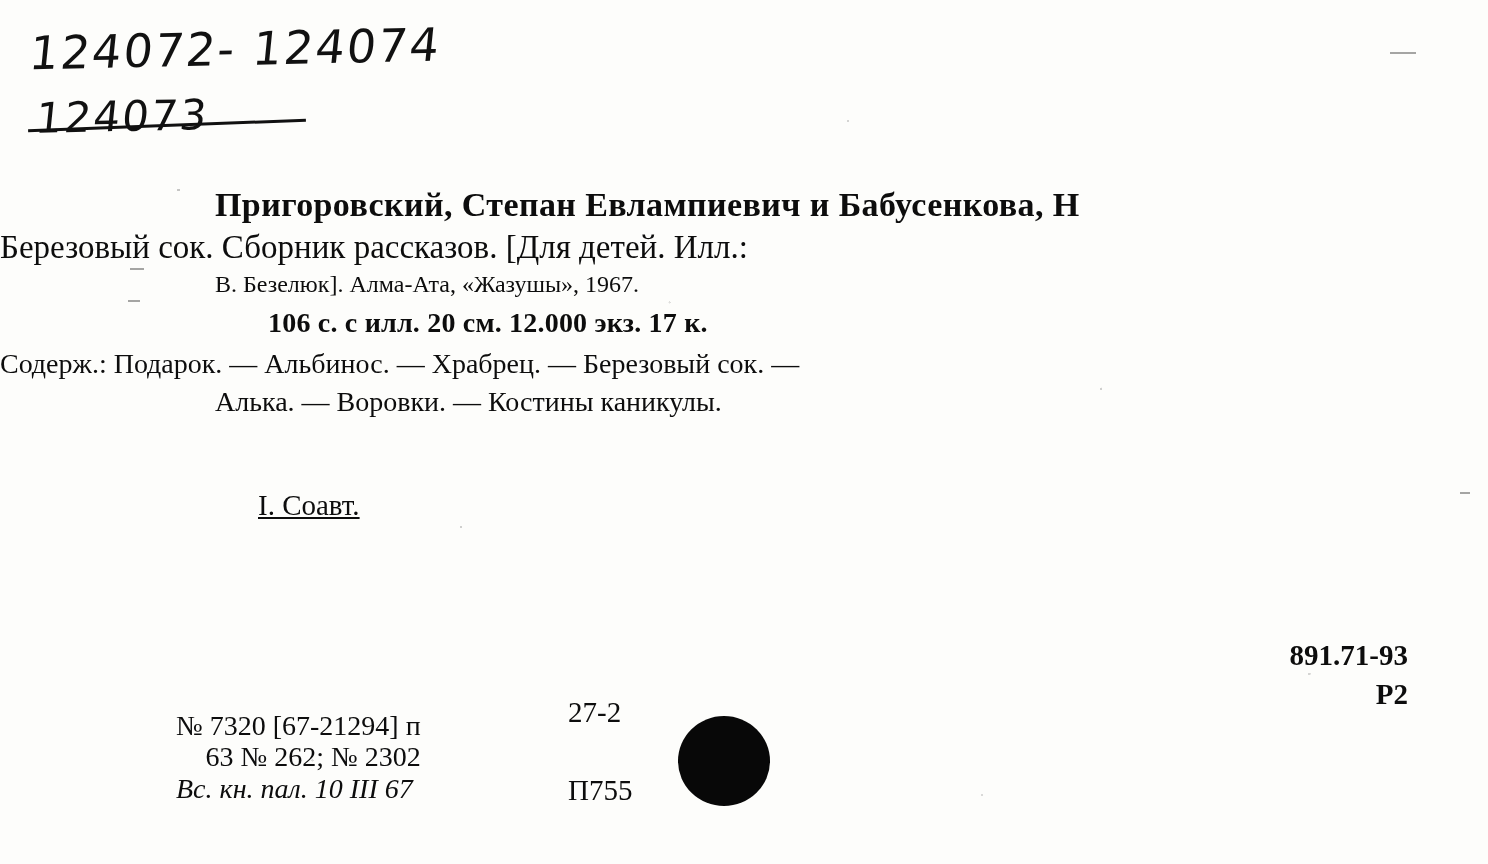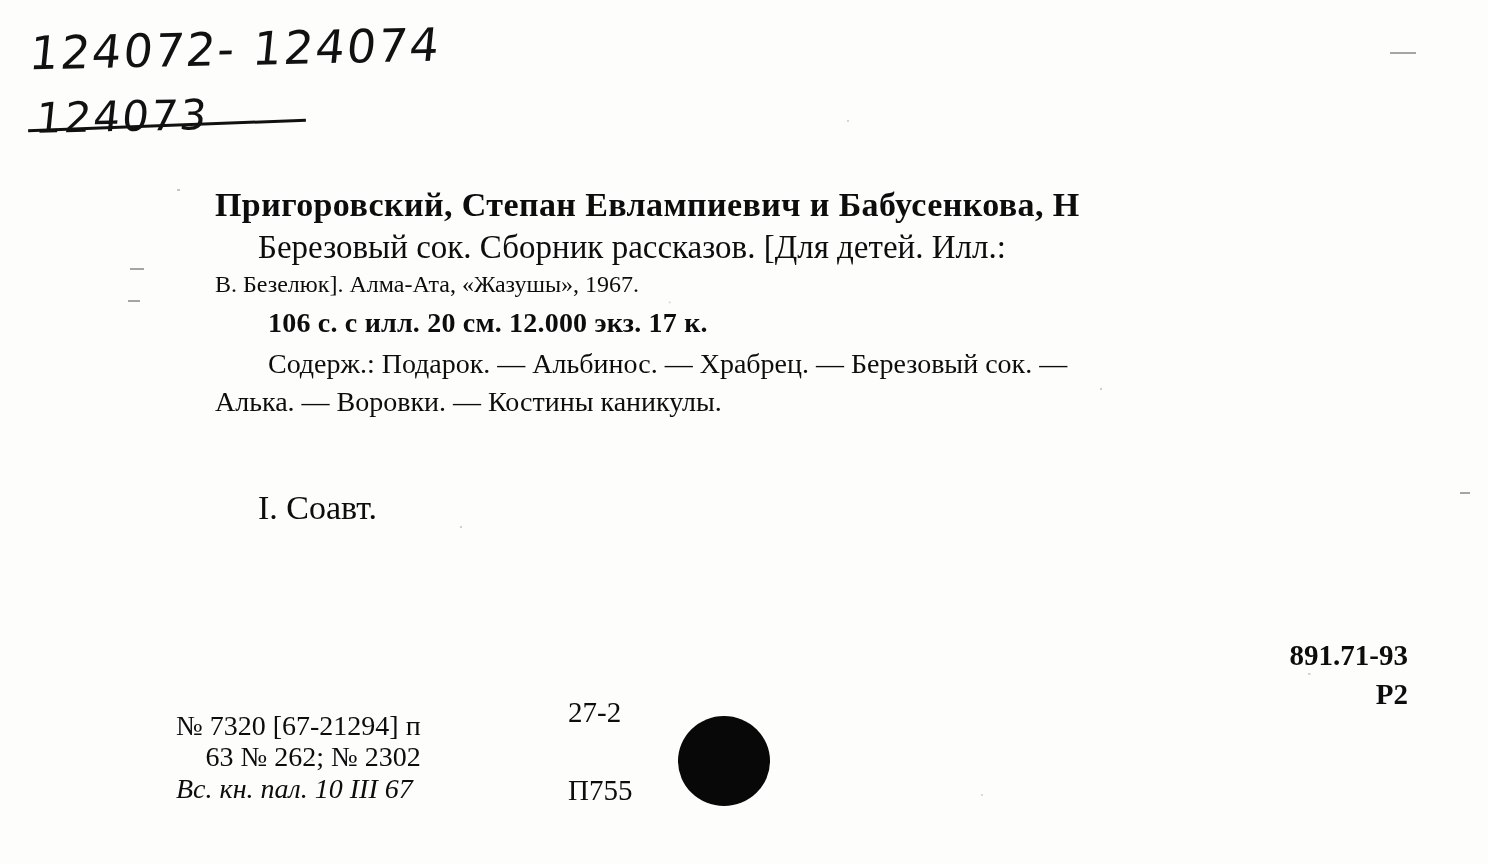--- a/index.html
+++ b/index.html
@@ -73,50 +73,49 @@
     white-space: nowrap;
     line-height: 1.12;
   }
   #author-line {
     margin-left: 215px;
     font-weight: bold;
     font-size: 34px;
     letter-spacing: 0.4px;
   }
   #title-line-1 {
-    margin-left: 258px;
     font-size: 33px;
     margin-top: 5px;
   }
   #title-line-2 {
     margin-left: 215px;
     font-size: 24px;
     margin-top: 5px;
   }
   #collation-line {
     margin-left: 268px;
     font-size: 28px;
     margin-top: 9px;
     letter-spacing: 0.2px;
     font-weight: bold;
   }
   #contents-line-1 {
-    margin-left: 268px;
     font-size: 28px;
     margin-top: 10px;
   }
   #contents-line-2 {
     margin-left: 215px;
     font-size: 28px;
     margin-top: 6px;
   }
   #tracing-line {
     margin-left: 258px;
-    font-size: 34px;
+    font-size: 29px;
     margin-top: 72px;
+    text-decoration: underline;
   }
 
   
   #imprint-block {
     position: absolute;
     left: 0;
     bottom: 60px;
     font-size: 28px;
     line-height: 1.42;
     padding-left: 8px;

